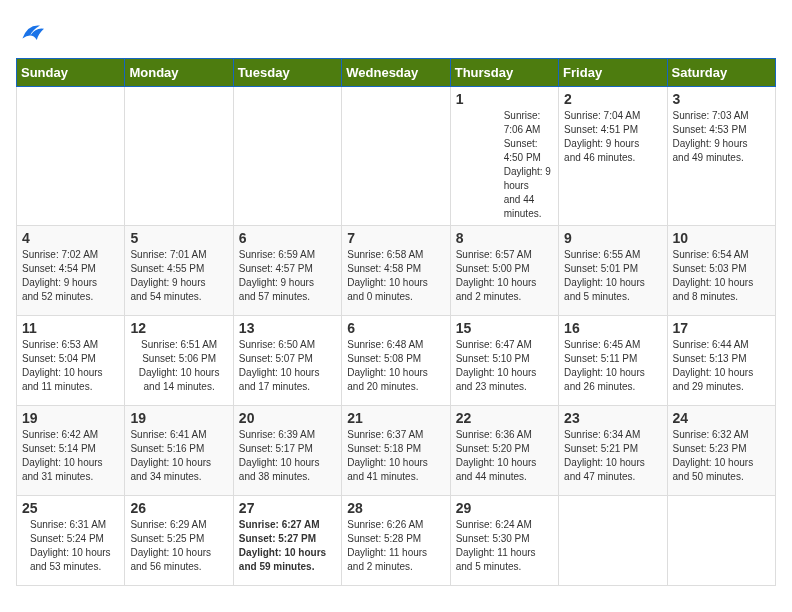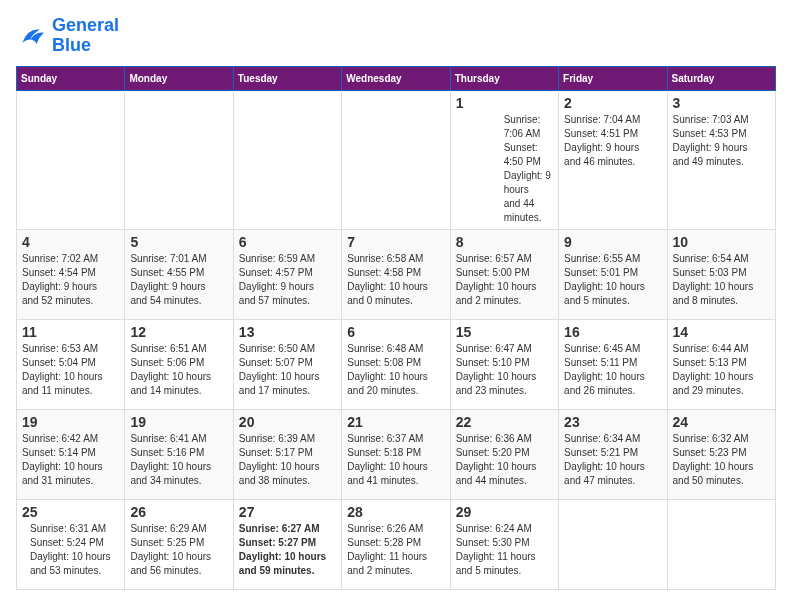--- a/index.html
+++ b/index.html
@@ -46,23 +46,23 @@
       font-size: 15px;
       font-weight: normal;
       color: #555;
     }
     table {
       width: 100%;
       border-collapse: collapse;
       table-layout: fixed;
     }
     thead tr th {
-      background-color: #701a75;
+      background-color: #4d7c0f;
       color: #fff;
-      font-size: 10px;
+      font-size: 13px;
       font-weight: bold;
       padding: 6px 4px;
       text-align: left;
       border: 1px solid #1565c0;
     }
     tbody tr td {
       border: 1px solid #ddd;
       vertical-align: top;
       padding: 4px 5px;
       font-size: 10.5px;
@@ -89,24 +89,20 @@
     }
   </style>
 </head>
 <body>
 
 <div class="header">
   <div class="logo">
     <svg class="logo-bird" viewBox="0 0 40 40" xmlns="http://www.w3.org/2000/svg">
       <path d="M8 28 Q15 10 30 12 Q20 18 18 24 Q25 14 35 16 Q28 22 26 30 Q20 20 8 28Z" fill="#1a73e8"></path>
     </svg>
-    <div class="logo-text">
-      <div><span>General</span></div>
-      <div><span style="color:#1a73e8">Blue</span></div>
-    </div>
   </div>
   <div class="title-block">
     <h1></h1>
     <h2></h2>
   </div>
 </div>
 
 <table>
   <thead>
     <tr>
@@ -201,21 +197,21 @@
       <tr>
         <td>
           <span class="day-number">11</span>
           <div class="day-info" style="white-space: pre-line;">Sunrise: 6:53 AM
 Sunset: 5:04 PM
 Daylight: 10 hours
 and 11 minutes.</div>
         </td>
         <td>
           <span class="day-number">12</span>
-          <div class="day-info" style="white-space: pre-line;">Sunrise: 6:51 AM
+          <div class="day-info" style="white-space: pre-line; text-align: center;">Sunrise: 6:51 AM
 Sunset: 5:06 PM
 Daylight: 10 hours
 and 14 minutes.</div>
         </td>
         <td>
           <span class="day-number">13</span>
           <div class="day-info" style="white-space: pre-line;">Sunrise: 6:50 AM
 Sunset: 5:07 PM
 Daylight: 10 hours
 and 17 minutes.</div>
@@ -235,21 +231,21 @@
 and 23 minutes.</div>
         </td>
         <td>
           <span class="day-number">16</span>
           <div class="day-info" style="white-space: pre-line;">Sunrise: 6:45 AM
 Sunset: 5:11 PM
 Daylight: 10 hours
 and 26 minutes.</div>
         </td>
         <td>
-          <span class="day-number">14</span>
+          <span class="day-number">17</span>
           <div class="day-info" style="white-space: pre-line;">Sunrise: 6:44 AM
 Sunset: 5:13 PM
 Daylight: 10 hours
 and 29 minutes.</div>
         </td>
       </tr>
       <tr>
         <td>
           <span class="day-number">19</span>
           <div class="day-info" style="white-space: pre-line;">Sunrise: 6:42 AM

